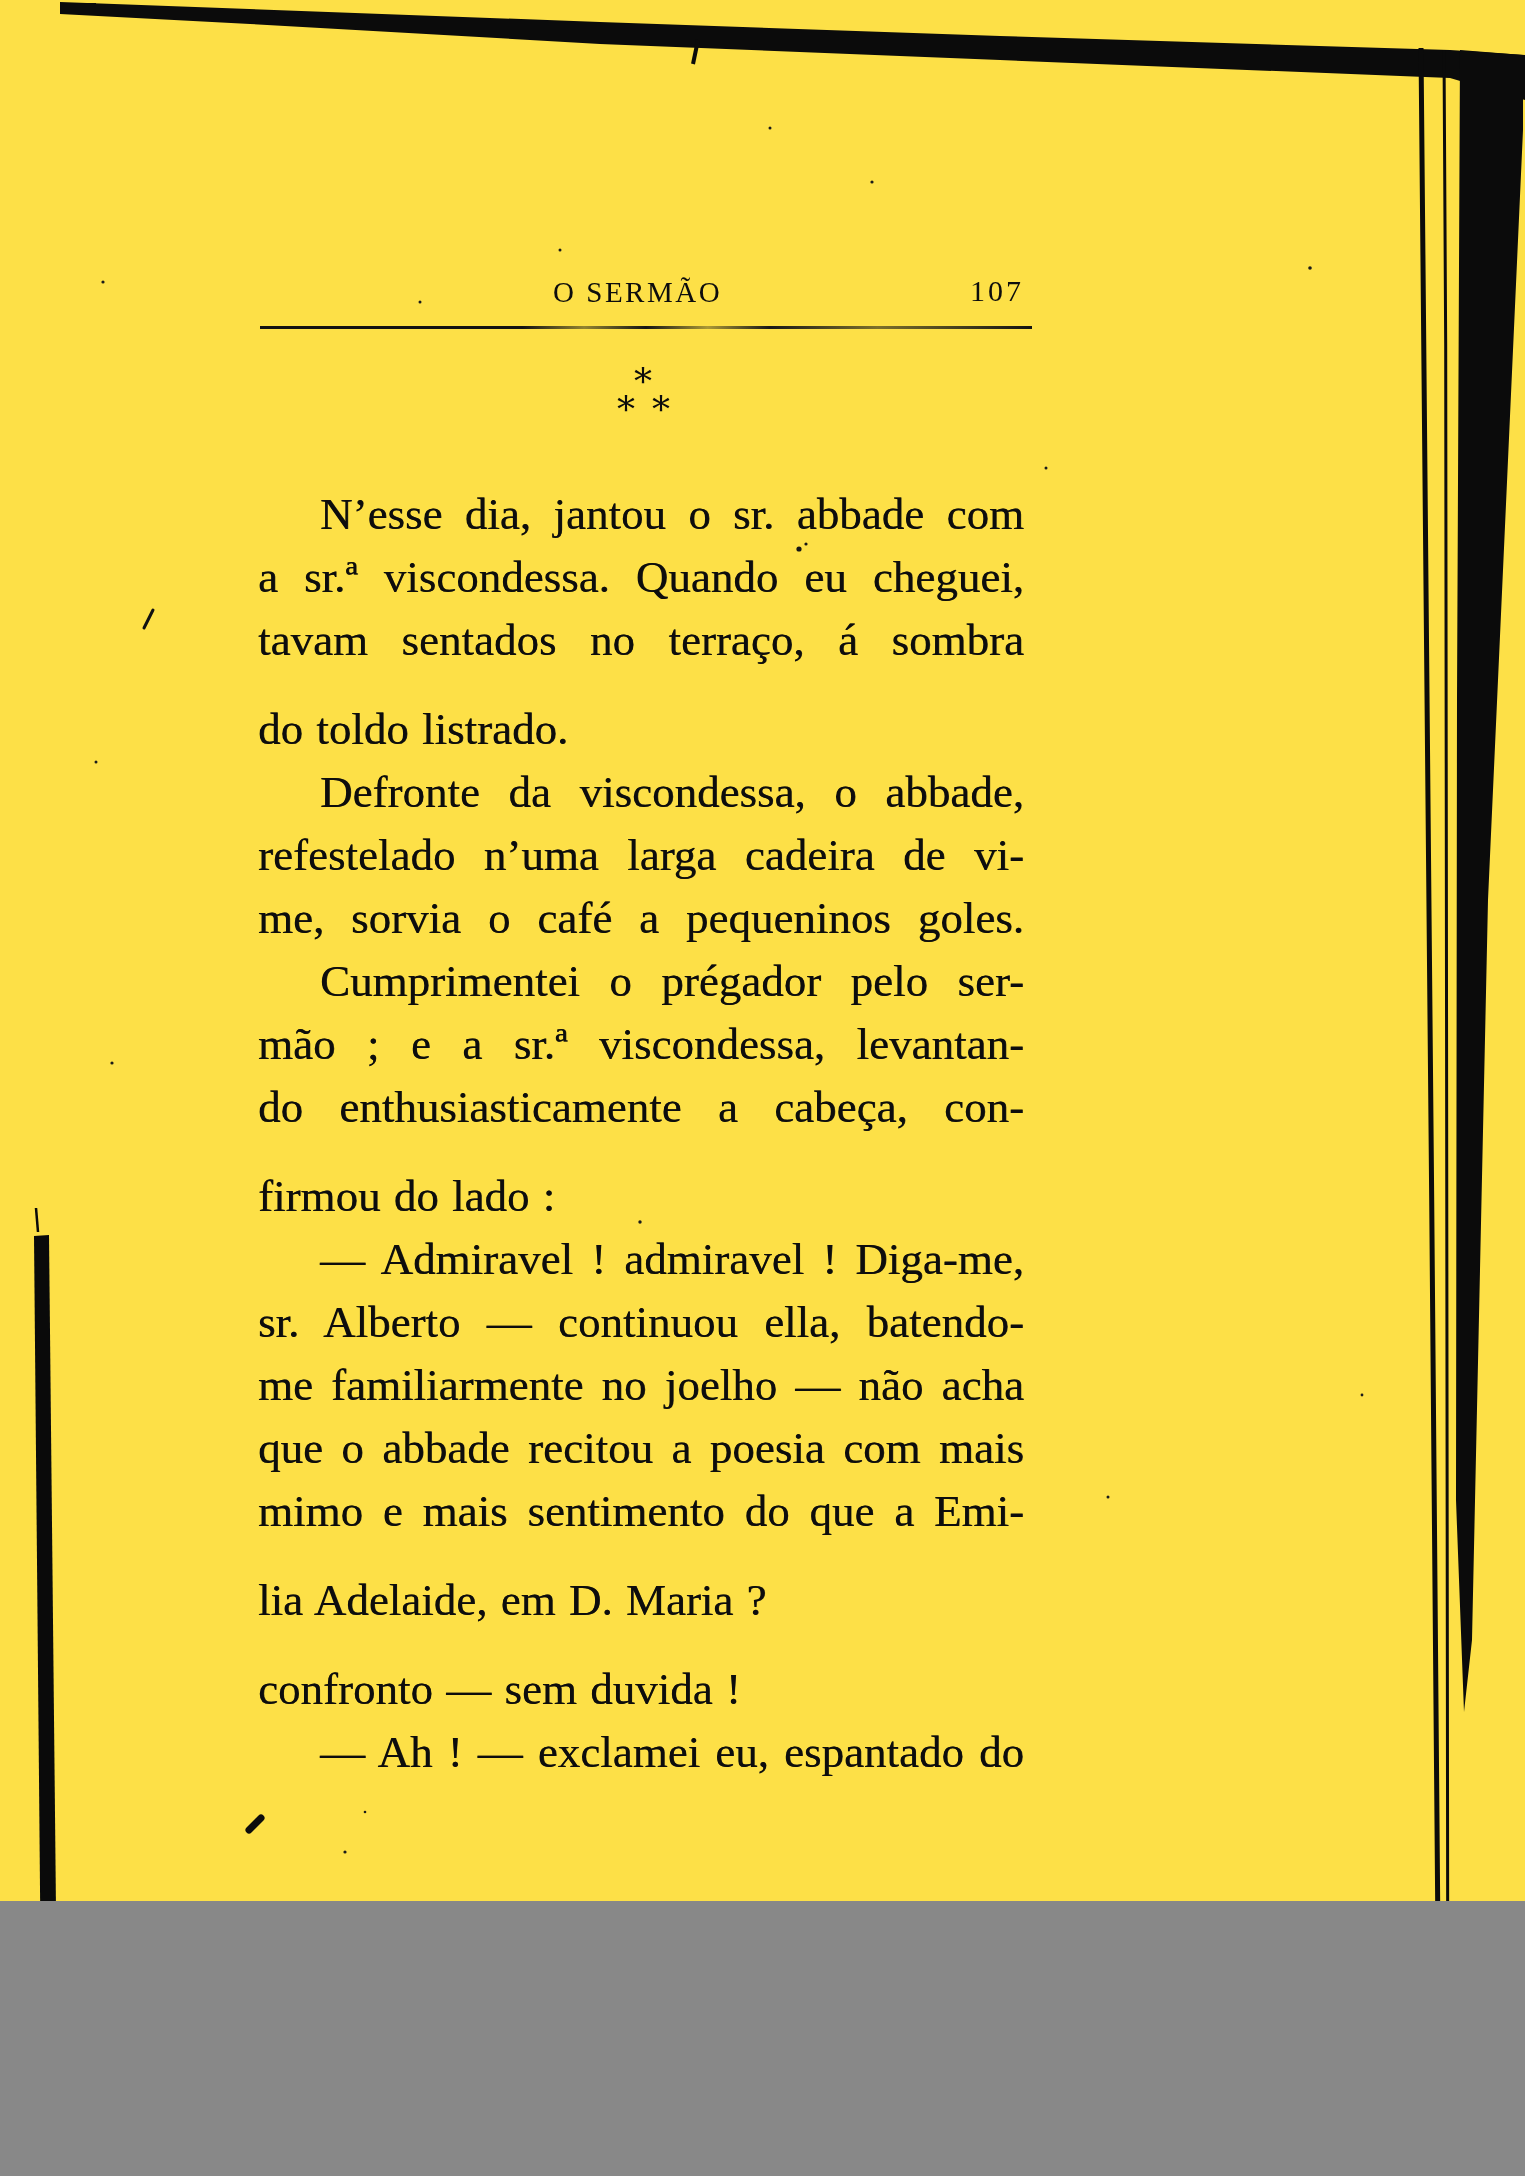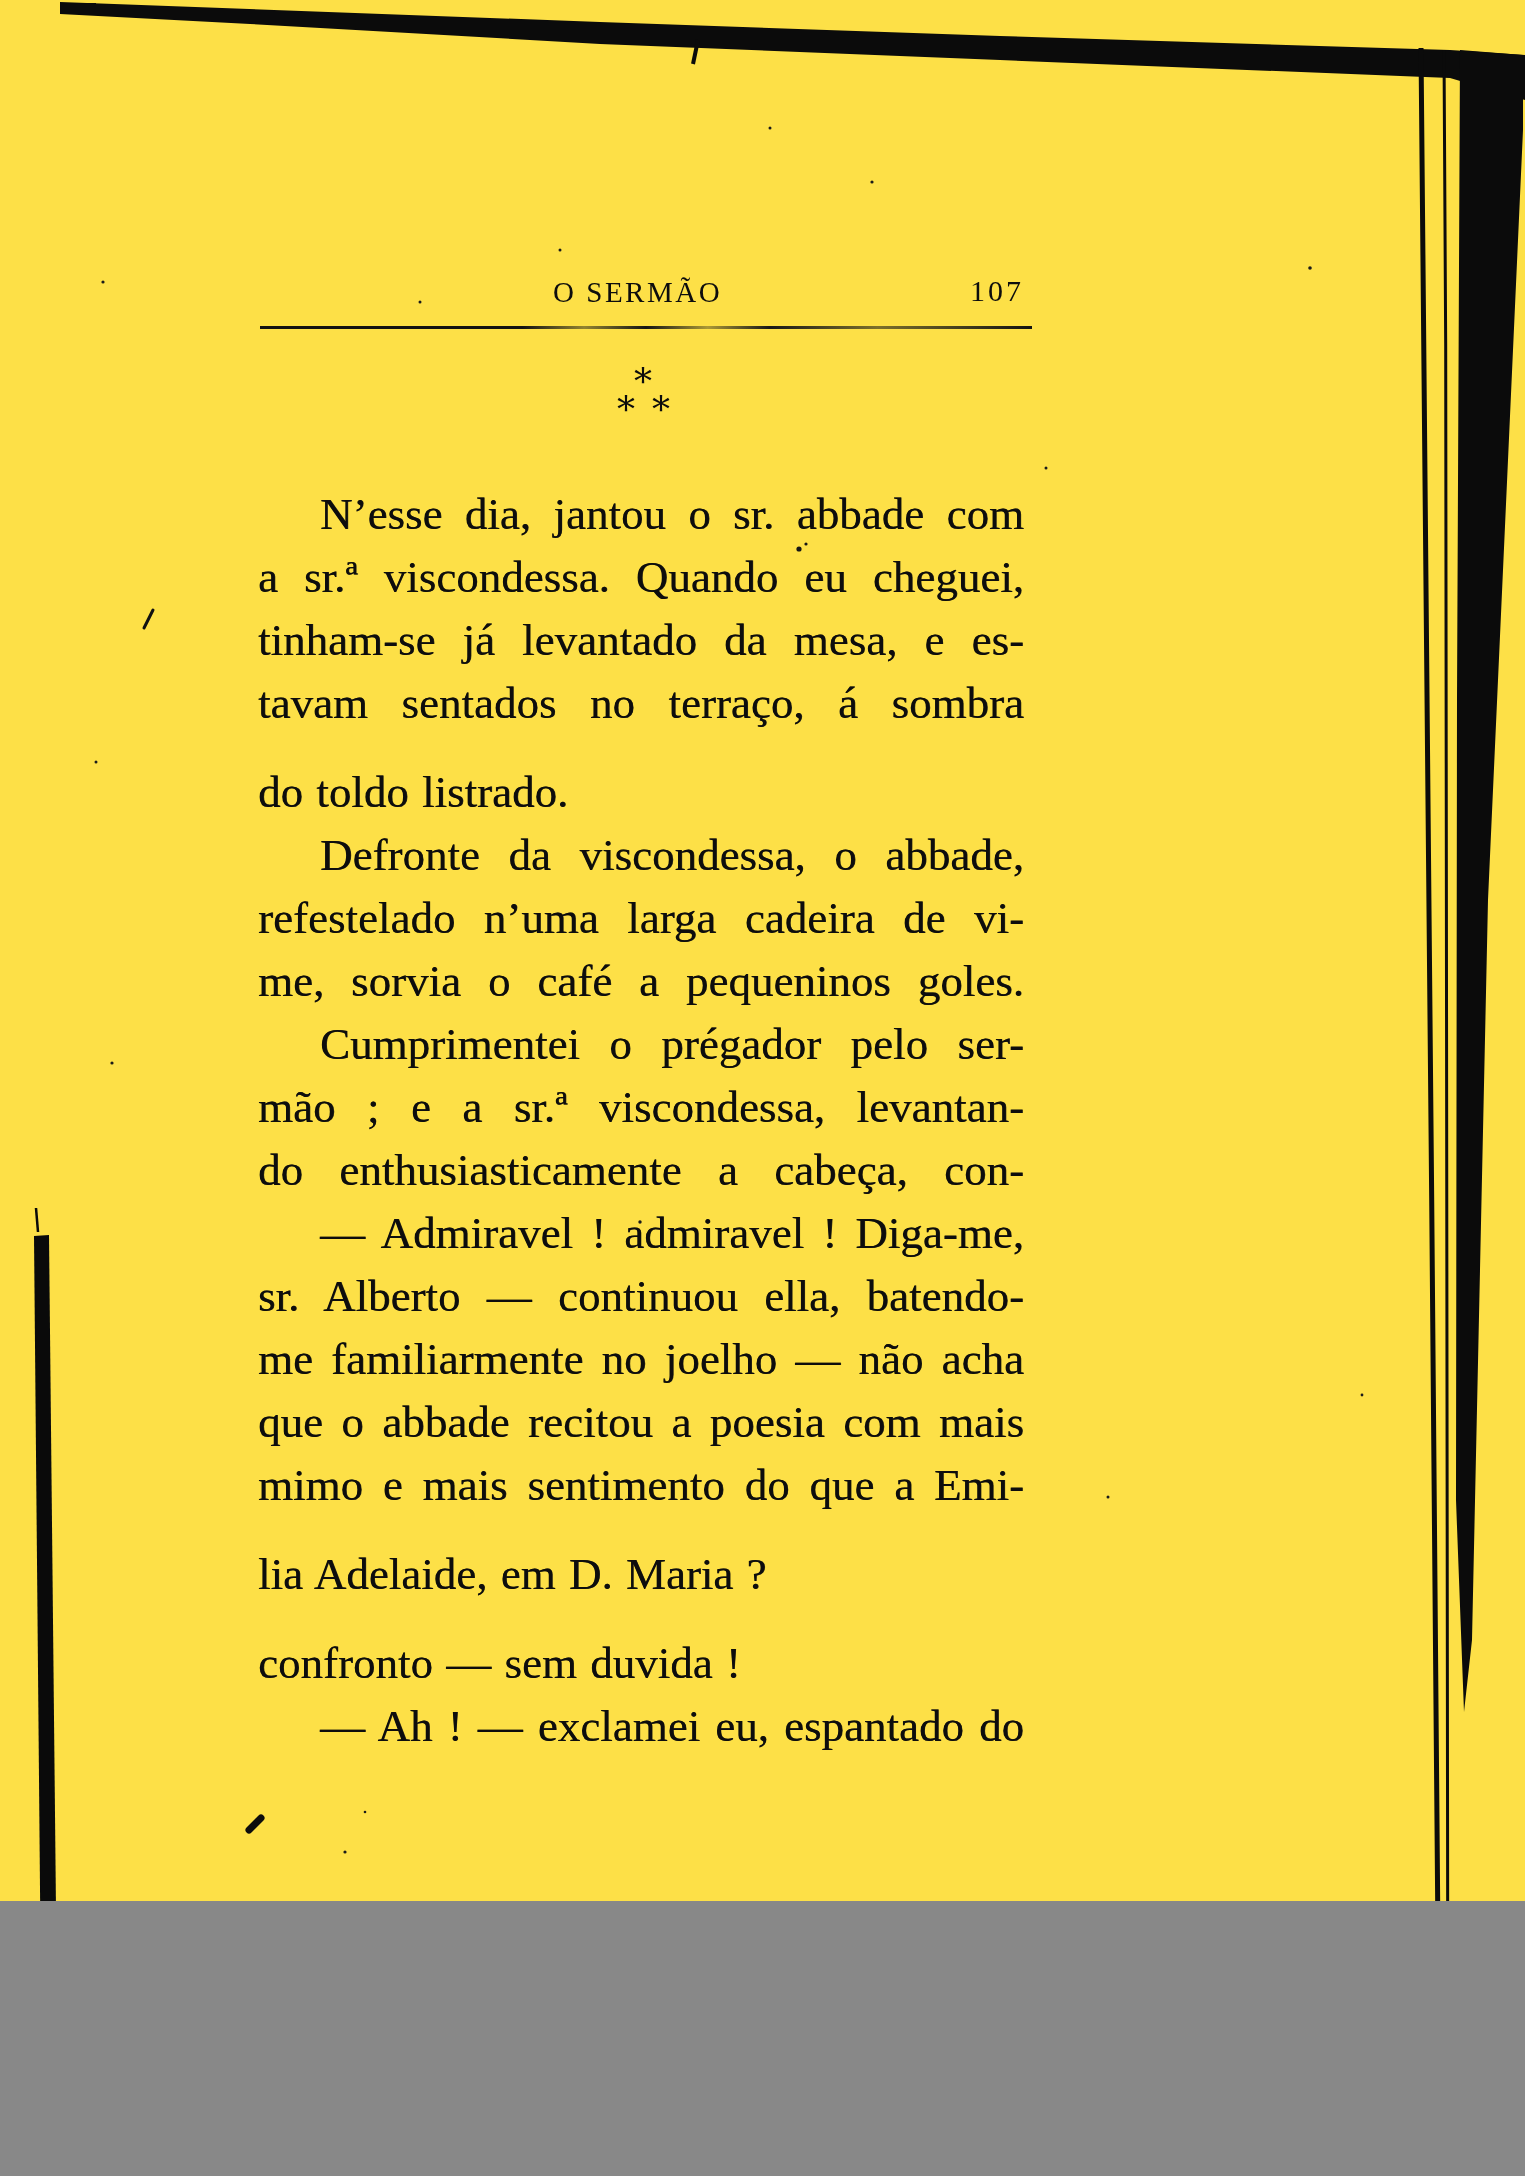--- a/index.html
+++ b/index.html
@@ -100,29 +100,29 @@
 
   <div>
     <span class="ast a1">*</span>
     <span class="ast a2">*</span>
     <span class="ast a3">*</span>
   </div>
 
   <div class="body">
     <div class="line first">N’esse dia, jantou o sr. abbade com</div>
     <div class="line">a sr.ª viscondessa. Quando eu cheguei,</div>
-    <div class="line">tinham-se já levantado da mesa, e es-</div>
     <div class="line">tavam sentados no terraço, á sombra</div>
     <div class="line last">do toldo listrado.</div>
     <div class="line first">Defronte da viscondessa, o abbade,</div>
     <div class="line">refestelado n’uma larga cadeira de vi-</div>
     <div class="line">me, sorvia o café a pequeninos goles.</div>
     <div class="line first">Cumprimentei o prégador pelo ser-</div>
     <div class="line">mão ; e a sr.ª viscondessa, levantan-</div>
     <div class="line">do enthusiasticamente a cabeça, con-</div>
+    <div class="line last">firmou do lado :</div>
     <div class="line first">— Admiravel ! admiravel ! Diga-me,</div>
     <div class="line">sr. Alberto — continuou ella, batendo-</div>
     <div class="line">me familiarmente no joelho — não acha</div>
     <div class="line">que o abbade recitou a poesia com mais</div>
     <div class="line">mimo e mais sentimento do que a Emi-</div>
     <div class="line last">lia Adelaide, em D. Maria ?</div>
     <div class="line last">confronto — sem duvida !</div>
     <div class="line first">— Ah ! — exclamei eu, espantado do</div>
   </div>
 

